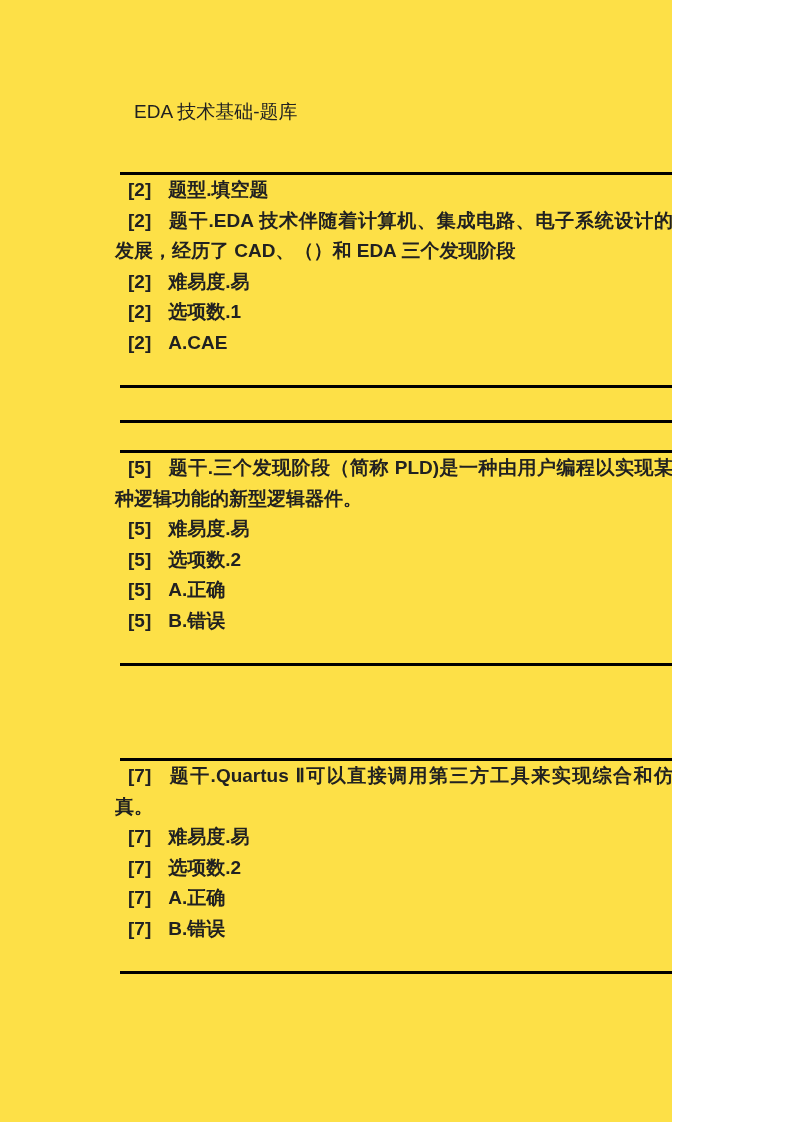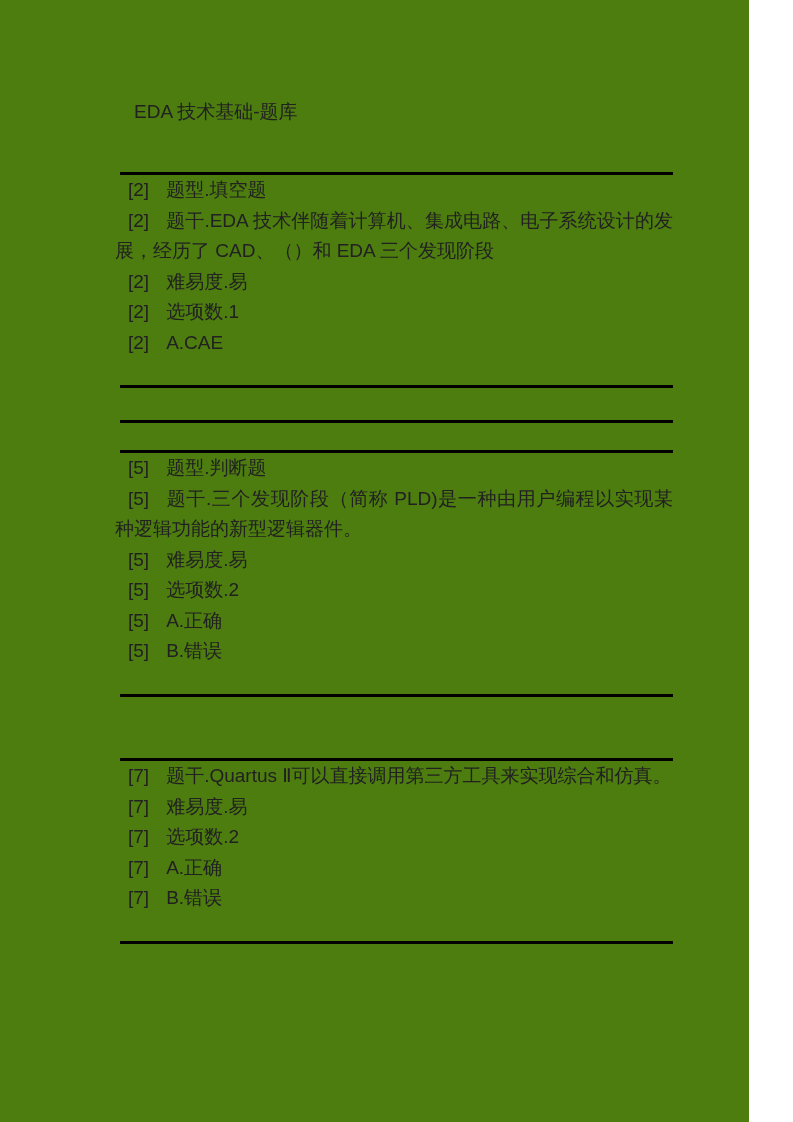--- a/index.html
+++ b/index.html
@@ -2,23 +2,23 @@
 <html><head>
 <meta charset="utf-8">
 <style>
   html, body {
     margin: 0;
     padding: 0;
     background: #ffffff;
   }
   .page {
     position: relative;
-    width: 749px;
+    width: 672px;
     height: 1122px;
-    background: #4d7c0f;
+    background: #fde047;
     font-family: "Liberation Sans", sans-serif;
     color: #212121;
     overflow: hidden;
   }
   .doc-title {
     position: absolute;
     left: 134px;
     top: 100px;
     font-size: 19px;
     line-height: 24px;
@@ -46,20 +46,21 @@
     border-top: 3px solid #000000;
   }
   .row {
     margin: 0 0 0 -5px;
     font-size: 19px;
     line-height: 30.5px;
     text-align: justify;
     text-justify: inter-ideograph;
     text-indent: 13px;
     color: #212121;
+    font-weight: bold;
   }
   .row .tag {
     margin-right: 17px;
   }
 </style>
 </head>
 <body>
 
 <div class="page">
 
@@ -69,21 +70,20 @@
     <p class="row"><span class="tag">[2]</span><span>题型.填空题</span></p>
     <p class="row"><span class="tag">[2]</span><span>题干.EDA 技术伴随着计算机、集成电路、电子系统设计的发展，经历了 CAD、（）和 EDA 三个发现阶段</span></p>
     <p class="row"><span class="tag">[2]</span><span>难易度.易</span></p>
     <p class="row"><span class="tag">[2]</span><span>选项数.1</span></p>
     <p class="row"><span class="tag">[2]</span><span>A.CAE</span></p>
   </div>
 
   <div class="sep-rule"></div>
 
   <div class="qblock qblock-2">
-    <p class="row"><span class="tag">[5]</span><span>题型.判断题</span></p>
     <p class="row"><span class="tag">[5]</span><span>题干.三个发现阶段（简称 PLD)是一种由用户编程以实现某种逻辑功能的新型逻辑器件。</span></p>
     <p class="row"><span class="tag">[5]</span><span>难易度.易</span></p>
     <p class="row"><span class="tag">[5]</span><span>选项数.2</span></p>
     <p class="row"><span class="tag">[5]</span><span>A.正确</span></p>
     <p class="row"><span class="tag">[5]</span><span>B.错误</span></p>
   </div>
 
   <div class="qblock qblock-3">
     <p class="row"><span class="tag">[7]</span><span>题干.Quartus Ⅱ可以直接调用第三方工具来实现综合和仿真。</span></p>
     <p class="row"><span class="tag">[7]</span><span>难易度.易</span></p>

